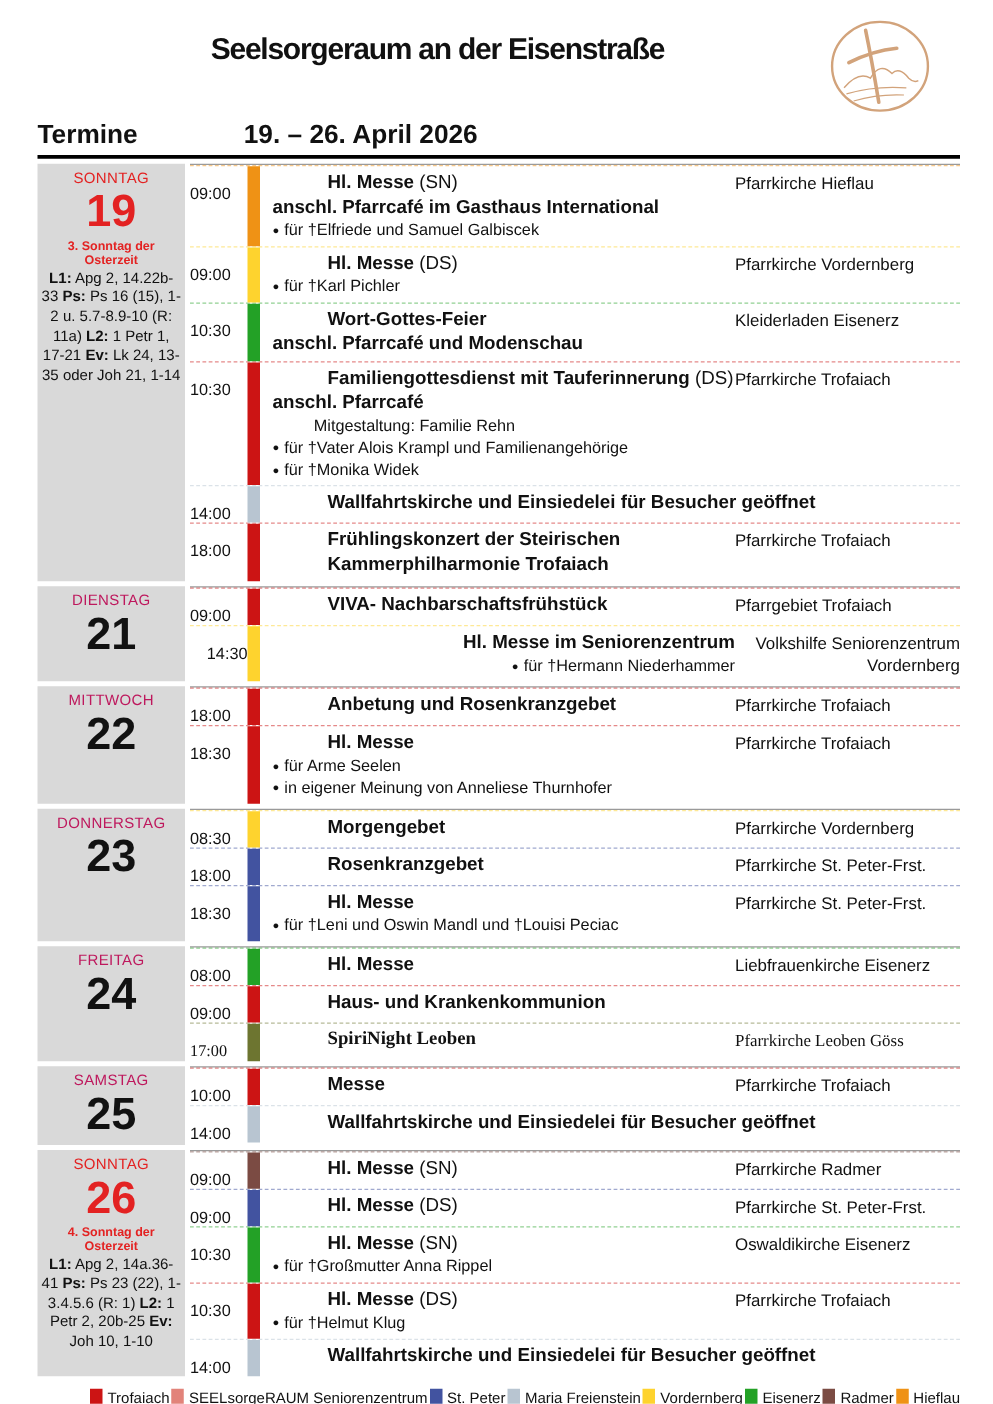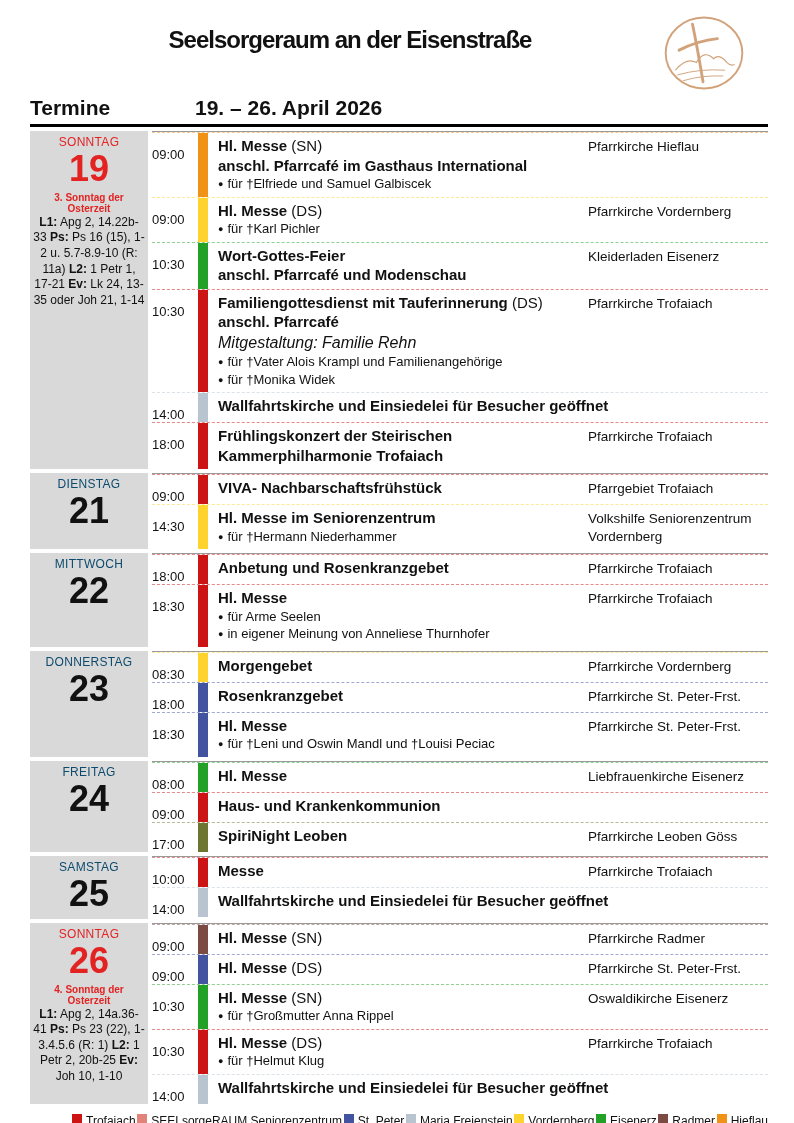--- a/index.html
+++ b/index.html
@@ -12,39 +12,39 @@
              padding-top:14px;width:640px;}
   .logo{position:absolute;right:18px;top:2px;}
 
   .termine-row{display:flex;align-items:baseline;border-bottom:3px solid #000;padding-bottom:4px;}
   .termine-label{font-size:21px;font-weight:bold;width:165px;}
   .termine-date{font-size:21px;font-weight:bold;}
 
   
   .day-block{display:flex;margin-top:4px;}
   .day-sidebar{width:118px;flex:none;background:#d9d9d9;text-align:center;padding:4px 3px 6px;box-sizing:border-box;margin-right:4px;}
-  .day-name{font-size:12px;letter-spacing:.3px;color:#0c4a6e;}
+  .day-name{font-size:12px;letter-spacing:.3px;color:#be185d;}
   .day-name.sun{color:#e32222;}
   .day-number{font-size:36px;font-weight:bold;line-height:1.05;margin-top:1px;}
   .day-number.sun{color:#e32222;}
   .day-feast{font-size:10px;font-weight:bold;color:#e32222;margin-top:4px;}
   .day-readings{font-size:12px;line-height:1.3;color:#111;margin-top:1px;text-align:center;}
   .day-events{flex:1;border-top:1px solid #9a9a9a;}
 
   
   .event{display:flex;border-top:1px dashed rgba(180,120,110,.5);padding:0;}
   .event:first-child{border-top:1px dashed rgba(180,120,110,.35);}
   .event-time{width:46px;flex:none;font-size:13px;padding-top:14px;}
   .event-bar{width:10px;flex:none;margin-right:10px;}
   .event-body{flex:1;padding:3px 0 4px;}
-  .ev-title{font-size:15px;line-height:1.3;}
+  .ev-title{font-size:15px;line-height:1.3;margin-left:44px;}
   .ev-title b{font-weight:bold;}
   .ev-title .sfx{font-weight:normal;}
   .ev-sub{font-size:15px;font-weight:bold;line-height:1.3;}
-  .ev-note{font-size:16px;font-style:italic;line-height:1.35;}
+  .ev-note{font-size:13px;line-height:1.35;margin-left:33px;}
   .ev-bullet{font-size:13px;line-height:1.35;}
   .ev-bullet .dot{font-size:9px;vertical-align:1px;margin-right:4px;}
   .ev-loc{width:180px;flex:none;font-size:13.5px;line-height:1.3;padding-top:5px;}
 
   
   .legend{margin-top:10px;padding-left:42px;}
   .legend-row{display:flex;justify-content:space-between;align-items:center;font-size:12px;}
   .legend-item{display:flex;align-items:center;white-space:nowrap;}
   .legend-swatch{width:10px;height:13px;margin-right:4px;flex:none;}
   .legend-note{text-align:right;font-size:12.5px;margin-top:3px;}
@@ -146,21 +146,21 @@
         </div>
         <div class="day-events">
           <div class="event" style="border-top-color: rgba(204, 20, 20, 0.5);">
             <div class="event-time">09:00</div>
             <div class="event-bar" style="background: rgb(204, 20, 20);"></div>
             <div class="event-body">
               <div class="ev-title"><b>VIVA- Nachbarschaftsfrühstück</b></div>
             </div>
             <div class="ev-loc">Pfarrgebiet Trofaiach</div>
           </div>
-          <div class="event" style="border-top-color: rgba(254, 211, 46, 0.5);">
+          <div class="event" style="border-top-color: rgba(254, 211, 46, 0.5); text-align: right;">
             <div class="event-time">14:30</div>
             <div class="event-bar" style="background: rgb(254, 211, 46);"></div>
             <div class="event-body">
               <div class="ev-title"><b>Hl. Messe im Seniorenzentrum</b></div>
               <div class="ev-bullet"><span class="dot">●</span>für †Hermann Niederhammer</div>
             </div>
             <div class="ev-loc">Volkshilfe Seniorenzentrum Vordernberg</div>
           </div>
         </div>
       </div>
@@ -237,21 +237,21 @@
             </div>
             <div class="ev-loc">Liebfrauenkirche Eisenerz</div>
           </div>
           <div class="event" style="border-top-color: rgba(204, 20, 20, 0.5);">
             <div class="event-time">09:00</div>
             <div class="event-bar" style="background: rgb(204, 20, 20);"></div>
             <div class="event-body">
               <div class="ev-title"><b>Haus- und Krankenkommunion</b></div>
             </div>
           </div>
-          <div class="event" style="border-top-color: rgba(109, 117, 48, 0.5);">
+          <div class="event" style="border-top-color: rgba(109, 117, 48, 0.5); font-family: Liberation Serif, serif;">
             <div class="event-time">17:00</div>
             <div class="event-bar" style="background: rgb(109, 117, 48);"></div>
             <div class="event-body">
               <div class="ev-title"><b>SpiriNight Leoben</b></div>
             </div>
             <div class="ev-loc">Pfarrkirche Leoben Göss</div>
           </div>
         </div>
       </div>
       <div class="day-block">

